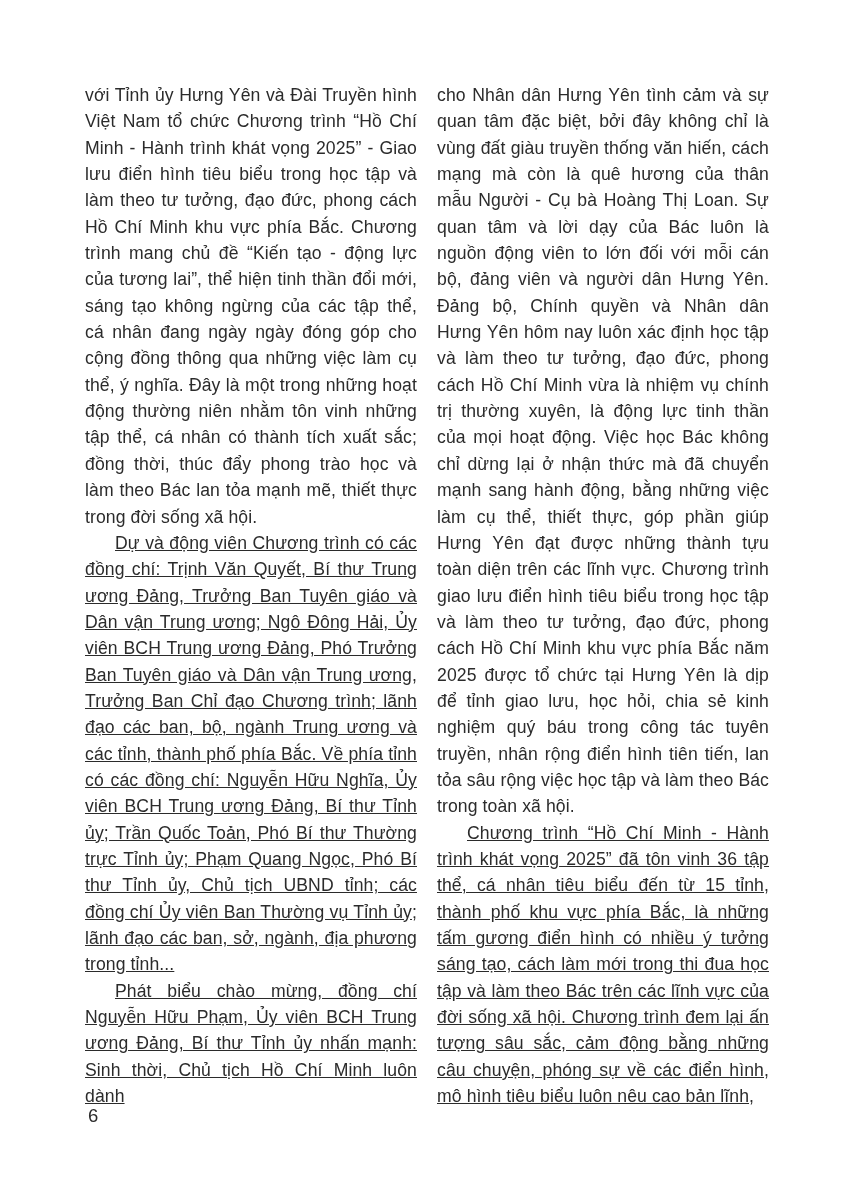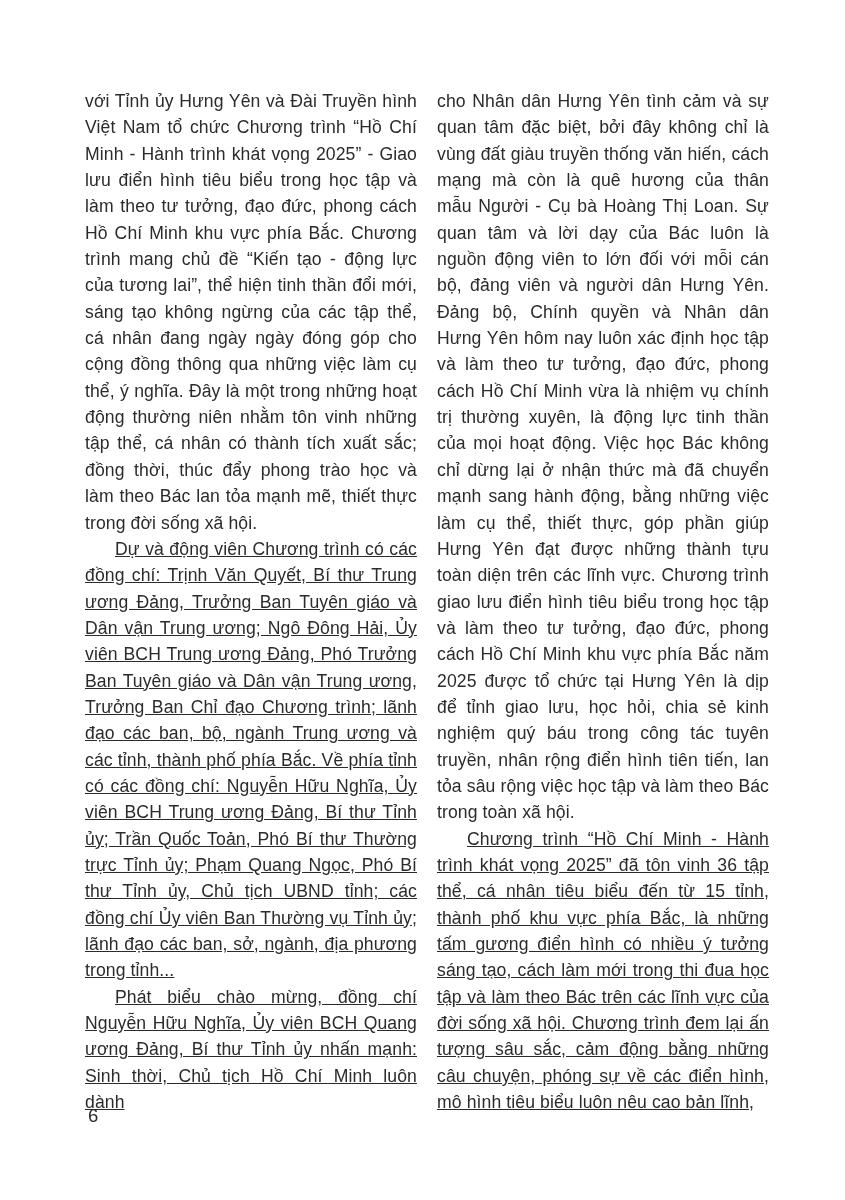--- a/index.html
+++ b/index.html
@@ -12,25 +12,24 @@
     width: 845px;
     height: 1200px;
     background: #ffffff;
     font-family: "Liberation Sans", sans-serif;
     color: #2b2b2b;
     overflow: hidden;
   }
   .columns {
     position: absolute;
     left: 85px;
-    top: 88px;
+    top: 82px;
     width: 684px;
     display: flex;
-    gap: 13px;
-    justify-content: space-between;
+    gap: 20px;
   }
   .column {
     width: 332px;
     flex: 0 0 332px;
     text-align: justify;
     font-size: 17.6px;
     line-height: 26.35px;
     letter-spacing: 0.1px;
   }
   .para {
@@ -51,21 +50,21 @@
   }
 </style>
 </head>
 <body>
 
 <div class="page">
   <div class="columns">
     <div class="column" id="col-0">
         <p class="para">với Tỉnh ủy Hưng Yên và Đài Truyền hình Việt Nam tổ chức Chương trình “Hồ Chí Minh - Hành trình khát vọng 2025” - Giao lưu điển hình tiêu biểu trong học tập và làm theo tư tưởng, đạo đức, phong cách Hồ Chí Minh khu vực phía Bắc. Chương trình mang chủ đề “Kiến tạo - động lực của tương lai”, thể hiện tinh thần đổi mới, sáng tạo không ngừng của các tập thể, cá nhân đang ngày ngày đóng góp cho cộng đồng thông qua những việc làm cụ thể, ý nghĩa. Đây là một trong những hoạt động thường niên nhằm tôn vinh những tập thể, cá nhân có thành tích xuất sắc; đồng thời, thúc đẩy phong trào học và làm theo Bác lan tỏa mạnh mẽ, thiết thực trong đời sống xã hội.</p>
         <p class="para indent">Dự và động viên Chương trình có các đồng chí: Trịnh Văn Quyết, Bí thư Trung ương Đảng, Trưởng Ban Tuyên giáo và Dân vận Trung ương; Ngô Đông Hải, Ủy viên BCH Trung ương Đảng, Phó Trưởng Ban Tuyên giáo và Dân vận Trung ương, Trưởng Ban Chỉ đạo Chương trình; lãnh đạo các ban, bộ, ngành Trung ương và các tỉnh, thành phố phía Bắc. Về phía tỉnh có các đồng chí: Nguyễn Hữu Nghĩa, Ủy viên BCH Trung ương Đảng, Bí thư Tỉnh ủy; Trần Quốc Toản, Phó Bí thư Thường trực Tỉnh ủy; Phạm Quang Ngọc, Phó Bí thư Tỉnh ủy, Chủ tịch UBND tỉnh; các đồng chí Ủy viên Ban Thường vụ Tỉnh ủy; lãnh đạo các ban, sở, ngành, địa phương trong tỉnh...</p>
-        <p class="para indent">Phát biểu chào mừng, đồng chí Nguyễn Hữu Nghĩa, Ủy viên BCH Quang ương Đảng, Bí thư Tỉnh ủy nhấn mạnh: Sinh thời, Chủ tịch Hồ Chí Minh luôn dành</p>
+        <p class="para indent">Phát biểu chào mừng, đồng chí Nguyễn Hữu Phạm, Ủy viên BCH Trung ương Đảng, Bí thư Tỉnh ủy nhấn mạnh: Sinh thời, Chủ tịch Hồ Chí Minh luôn dành</p>
       </div>
     <div class="column" id="col-1">
         <p class="para">cho Nhân dân Hưng Yên tình cảm và sự quan tâm đặc biệt, bởi đây không chỉ là vùng đất giàu truyền thống văn hiến, cách mạng mà còn là quê hương của thân mẫu Người - Cụ bà Hoàng Thị Loan. Sự quan tâm và lời dạy của Bác luôn là nguồn động viên to lớn đối với mỗi cán bộ, đảng viên và người dân Hưng Yên. Đảng bộ, Chính quyền và Nhân dân Hưng Yên hôm nay luôn xác định học tập và làm theo tư tưởng, đạo đức, phong cách Hồ Chí Minh vừa là nhiệm vụ chính trị thường xuyên, là động lực tinh thần của mọi hoạt động. Việc học Bác không chỉ dừng lại ở nhận thức mà đã chuyển mạnh sang hành động, bằng những việc làm cụ thể, thiết thực, góp phần giúp Hưng Yên đạt được những thành tựu toàn diện trên các lĩnh vực. Chương trình giao lưu điển hình tiêu biểu trong học tập và làm theo tư tưởng, đạo đức, phong cách Hồ Chí Minh khu vực phía Bắc năm 2025 được tổ chức tại Hưng Yên là dịp để tỉnh giao lưu, học hỏi, chia sẻ kinh nghiệm quý báu trong công tác tuyên truyền, nhân rộng điển hình tiên tiến, lan tỏa sâu rộng việc học tập và làm theo Bác trong toàn xã hội.</p>
         <p class="para indent">Chương trình “Hồ Chí Minh - Hành trình khát vọng 2025” đã tôn vinh 36 tập thể, cá nhân tiêu biểu đến từ 15 tỉnh, thành phố khu vực phía Bắc, là những tấm gương điển hình có nhiều ý tưởng sáng tạo, cách làm mới trong thi đua học tập và làm theo Bác trên các lĩnh vực của đời sống xã hội. Chương trình đem lại ấn tượng sâu sắc, cảm động bằng những câu chuyện, phóng sự về các điển hình, mô hình tiêu biểu luôn nêu cao bản lĩnh,</p>
       </div>
   </div>
   <div class="page-number">6</div>
 </div>
 
 </body></html>

